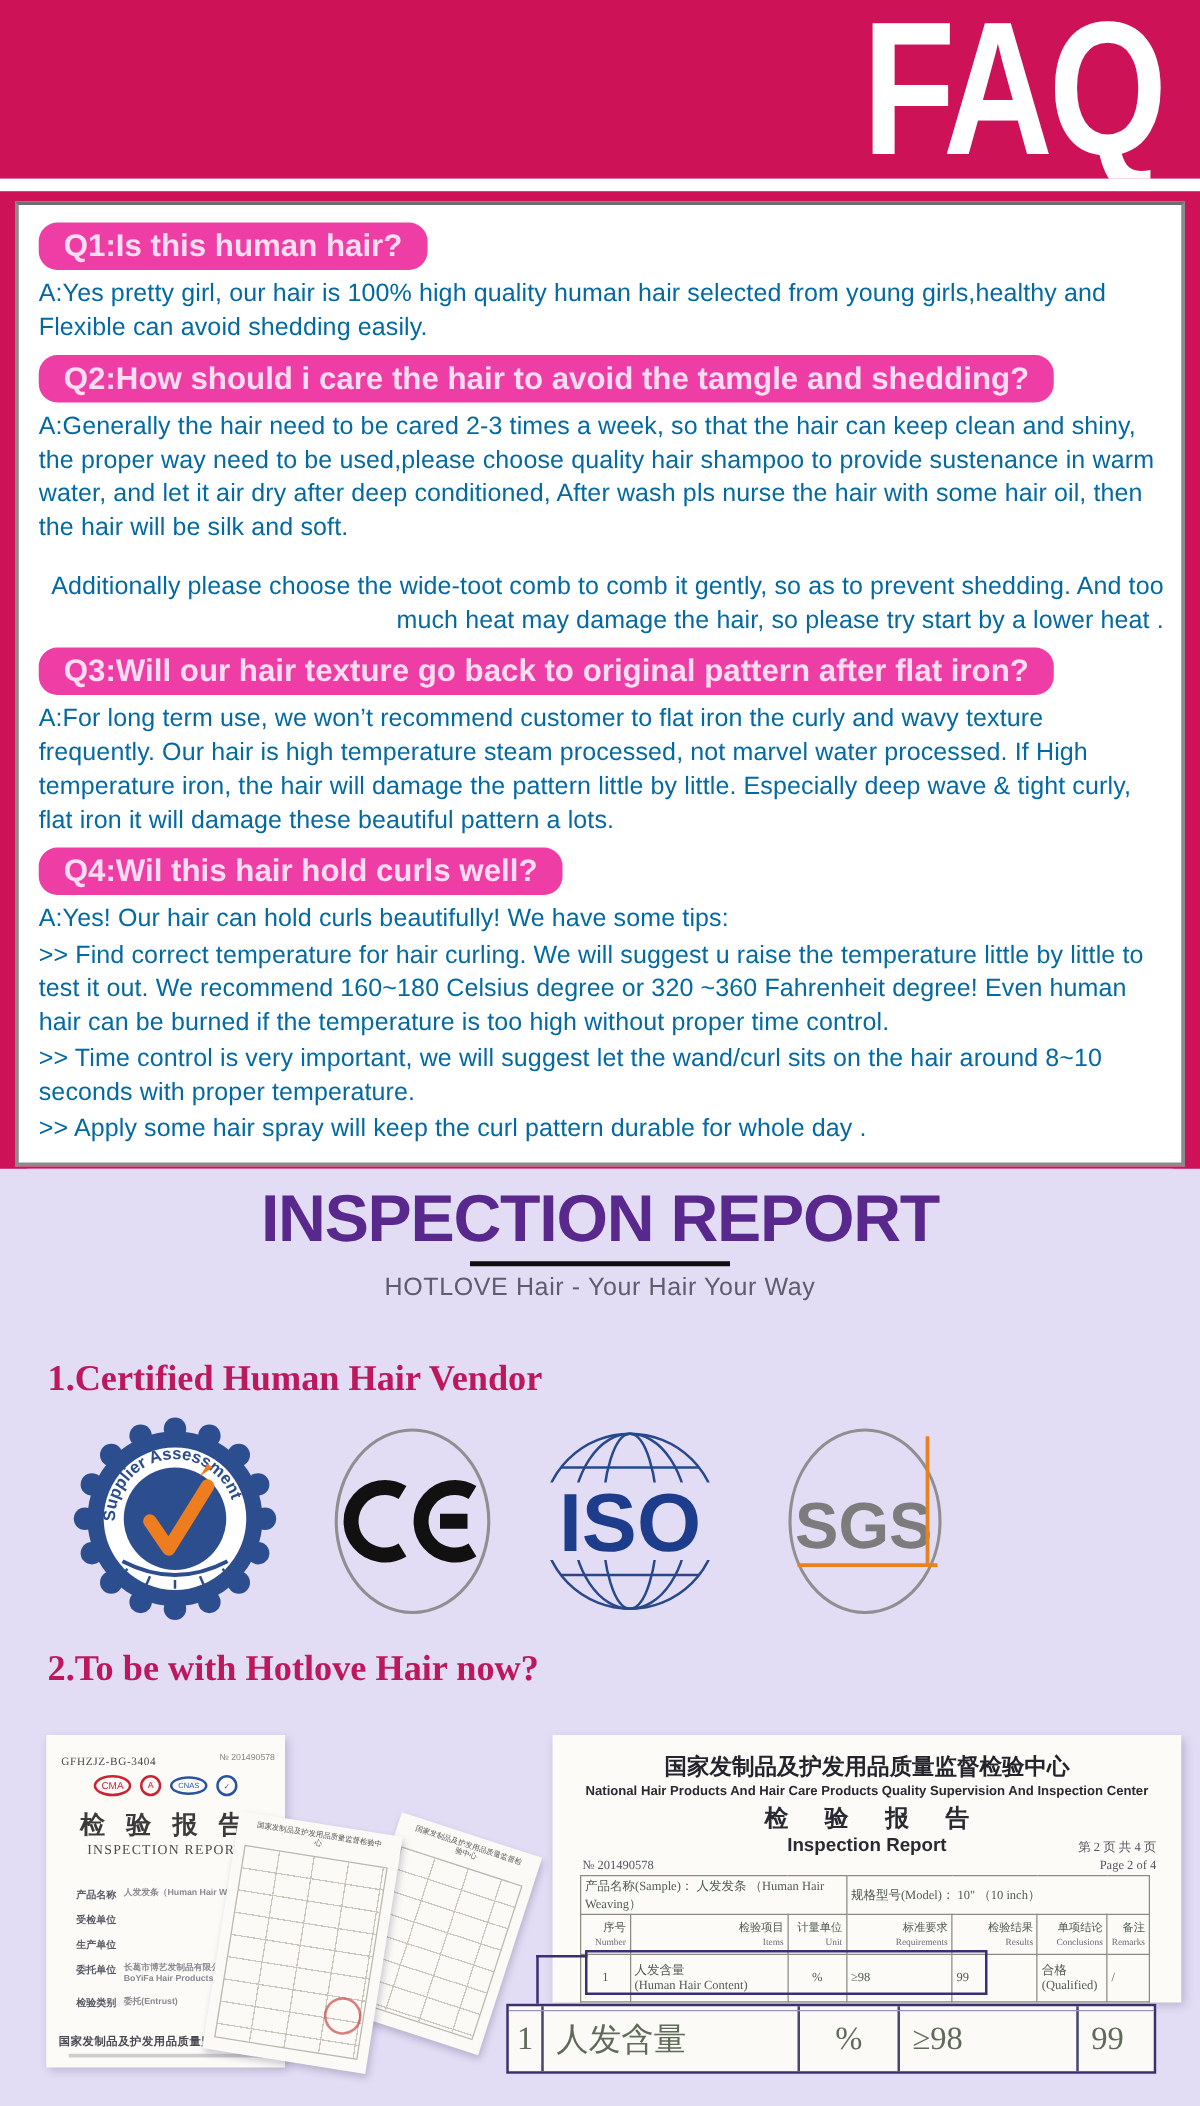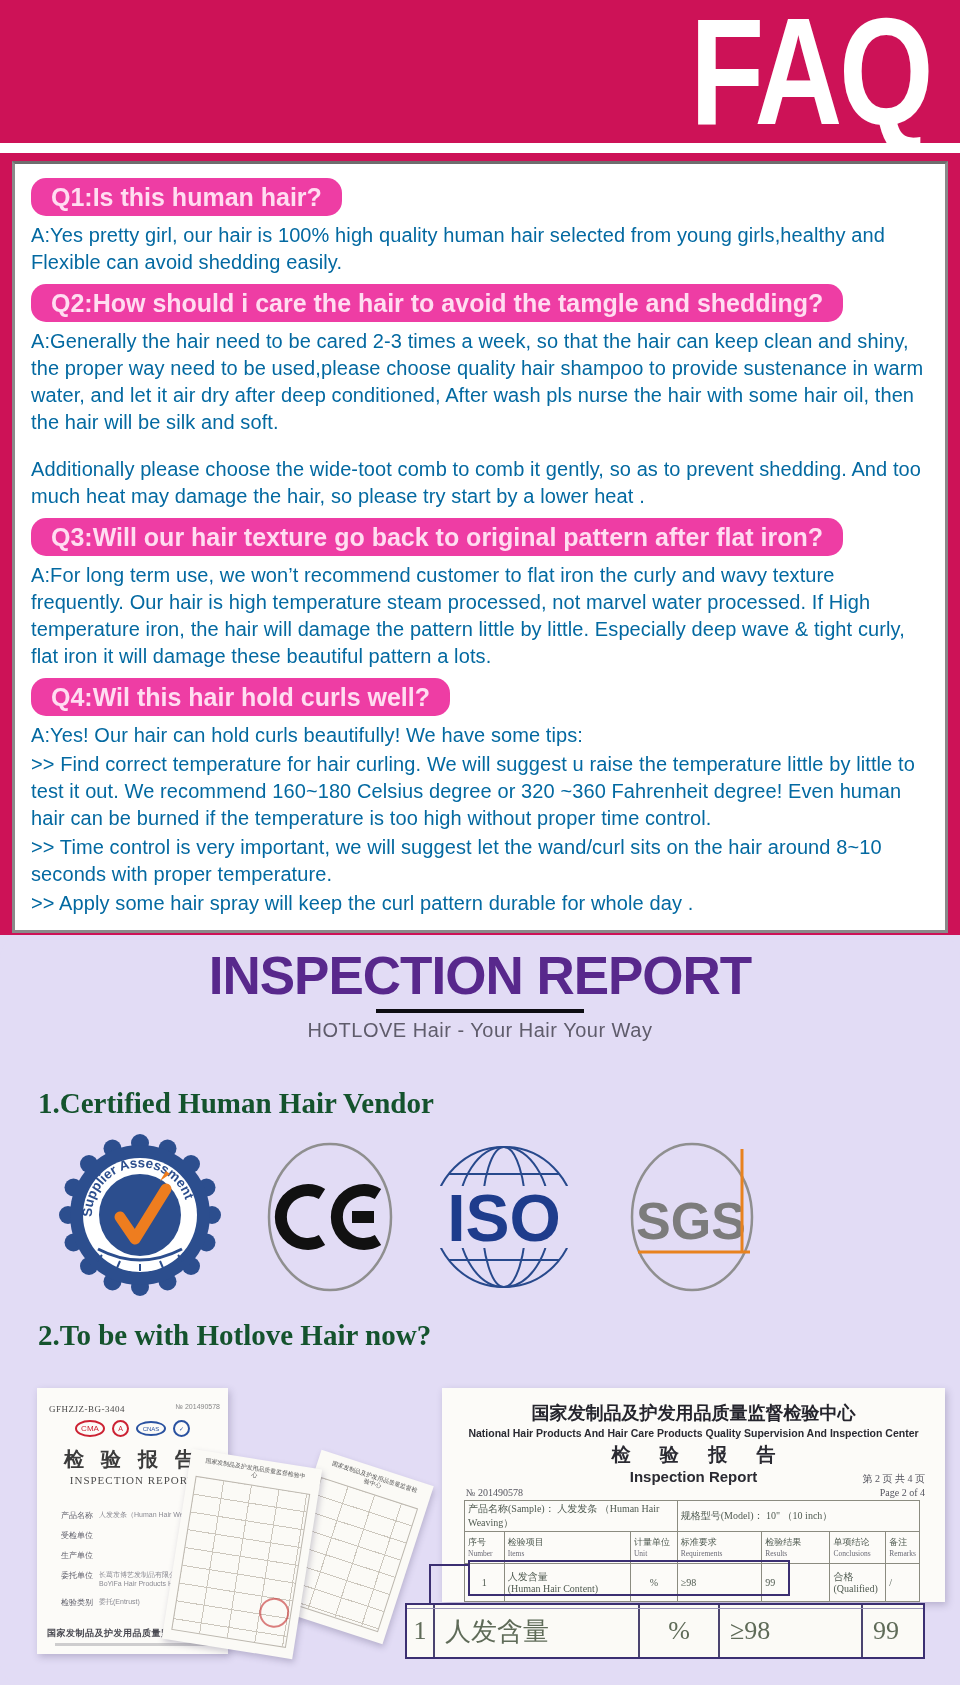--- a/index.html
+++ b/index.html
@@ -10,28 +10,28 @@
   
   .faq-bar { height:143px; background:#CD1257; display:flex; align-items:center; justify-content:flex-end; overflow:hidden; }
   .faq-bar .faq-word { color:#fff; font-weight:bold; font-size:152px; line-height:143px; letter-spacing:-4px; transform:scaleX(0.80); transform-origin:center; }
   .white-gap { height:10px; background:#fff; }
 
   
   .faq-wrap { height:782px; background:#CD1257; padding:8px 12px 2px 12px; }
   .faq-panel { width:100%; height:100%; background:#fff; border:3px solid #8a8a8a; border-top-color:#6e6e6e; padding:10px 14px 6px 14px; overflow:hidden; }
   .q-banner { display:table; background:#EE3DA4; color:#ffddf1; font-weight:bold; font-size:25px; line-height:30px; padding:4px 20px; border-radius:15px; margin:4px 0 6px 2px; white-space:nowrap; }
   .answer { color:#0369a1; font-size:20px; line-height:27px; margin:0 0 8px 2px; letter-spacing:0.1px; }
-  .answer.gap-before { margin-top:20px; }
+  .answer.gap-before { margin-top:20px;text-align:right; }
 
   
   .lavender { position:relative; height:750px; background:#E2DCF5;border-radius:23px; }
   .insp-title { position:absolute; top:10px; width:100%; text-align:center; color:#58288C; font-weight:bold; font-size:53px; letter-spacing:-1px; }
   .title-underline { position:absolute; top:74px; left:50%; margin-left:-104px; width:208px; height:4px; background:#0d0d12; }
   .insp-sub { position:absolute; top:84px; width:100%; text-align:center; color:#5f5c6b; font-size:20px; letter-spacing:0.5px; }
-  .sec-head { position:absolute; left:38px; font-family:"Liberation Serif", serif; font-weight:bold; font-size:29px; color:#14532d; }
+  .sec-head { position:absolute; left:38px; font-family:"Liberation Serif", serif; font-weight:bold; font-size:29px; color:#be185d; }
   .sec-head.h1 { top:152px; }
   .sec-head.h2 { top:384px; }
   .logo { position:absolute; }
   .note { position:absolute; left:760px; top:220px; width:186px; text-align:center; color:#1d1d24; font-size:20px; line-height:29px; }
 
   
   .doc { position:absolute; background:#fcfbf8; box-shadow:2px 3px 7px rgba(60,50,90,0.25); }
   .doc-left { left:37px; top:453px; width:191px; height:266px; z-index:3; }
   .tilt-page { background:#fbfaf6; box-shadow:2px 3px 6px rgba(60,50,90,0.25); }
   .page2 { left:176px; top:523px; width:132px; height:192px; transform:rotate(9deg); z-index:4; }
@@ -45,38 +45,38 @@
   .ld-code { position:absolute; top:16px; left:12px; font-size:9px; letter-spacing:0.5px; color:#4a4a4a; font-family:"Liberation Serif", serif; }
   .ld-no { position:absolute; top:15px; right:8px; font-size:7px; color:#888; }
   .ld-stamps { position:absolute; top:32px; left:0; width:100%; display:flex; justify-content:center; gap:7px; align-items:center; }
   .st { font-size:8px; font-weight:normal; display:flex; align-items:center; justify-content:center; }
   .st.oval-red { width:30px; height:17px; border:2px solid #c23; color:#c23; border-radius:50%; }
   .st.circ-red { width:17px; height:17px; border:2px solid #c23; color:#c23; border-radius:50%; font-size:7px; }
   .st.oval-blue { width:30px; height:15px; border:2px solid #2a52a0; color:#2a52a0; border-radius:50%; font-size:6px; }
   .st.circ-blue { width:17px; height:17px; border:2px solid #2a52a0; color:#2a52a0; border-radius:50%; font-size:6px; }
   .ld-title { position:absolute; top:58px; width:100%; text-align:center; font-family:"Liberation Serif", serif; font-weight:bold; font-size:20px; letter-spacing:6px; color:#3b3b3b; }
   .ld-title-en { position:absolute; top:86px; width:100%; text-align:center; font-family:"Liberation Serif", serif; font-size:11px; letter-spacing:1px; color:#4c4c4c; }
-  .ld-fields { position:absolute; top:122px; left:24px; right:8px; }
+  .ld-fields { position:absolute; top:122px; left:24px; right:8px;font-weight:bold; }
   .ld-row { display:flex; margin-bottom:9px; }
   .ld-label { font-size:8px; color:#5a5a66; white-space:nowrap; margin-right:6px; font-family:"Liberation Serif", serif; }
   .ld-val { font-size:7px; color:#8a8a92; line-height:9px; }
   .ld-footer { position:absolute; bottom:14px; width:100%; text-align:center; font-size:9px; font-weight:bold; color:#4a4a52; letter-spacing:0.5px; }
   .ld-footer-en { position:absolute; bottom:8px; left:18px; right:18px; height:3px; background:rgba(120,120,130,0.35); }
 
   .doc-right { left:442px; top:453px; width:503px; height:214px; z-index:5; }
   .rd-title { margin-top:13px; text-align:center; font-weight:bold; font-size:18px; color:#24242c; }
   .rd-title-en { text-align:center; font-weight:bold; font-size:10.5px; color:#2a2a32; margin-top:2px; }
   .rd-rep { text-align:center; font-weight:bold; font-size:19px; letter-spacing:12px; color:#2a2a32; margin-top:3px; text-indent:12px; }
   .rd-rep-en { text-align:center; font-weight:bold; font-size:15px; color:#2a2a32; }
   .rd-no { position:absolute; left:24px; top:99px; font-size:10px; color:#55555f; font-family:"Liberation Serif", serif; }
   .rd-page { position:absolute; right:20px; top:84px; font-size:10px; color:#55555f; text-align:right; line-height:14px; font-family:"Liberation Serif", serif; }
   table.rd-table { position:absolute; left:22px; top:112px; width:456px; border-collapse:collapse; font-family:"Liberation Serif", serif; }
   table.rd-table td { border:1px solid #8b8b80; color:#4f5a50; vertical-align:middle; padding:1px 3px; }
   .rd-r1 td { font-size:10px; height:28px; }
-  .rd-hdr td { text-align:left; font-size:9px; height:32px; line-height:11px; color:#4a4a55; }
+  .rd-hdr td { text-align:right; font-size:9px; height:32px; line-height:11px; color:#4a4a55; }
   .rd-hdr .en { font-size:7.5px; color:#6a6a75; }
   .rd-data td { font-size:10px; height:38px; line-height:12px; }
 
   .callout { position:absolute; left:468px; top:625px; width:322px; height:36px; border:2px solid #3b2f72; z-index:6; }
   .conn-h { position:absolute; left:429px; top:629px; width:41px; height:2px; background:#3b2f72; z-index:6; }
   .conn-v { position:absolute; left:429px; top:629px; width:2px; height:41px; background:#3b2f72; z-index:6; }
   .mag-strip { position:absolute; left:405px; top:668px; width:520px; height:56px; background:#fbfaf6; border:2px solid #3b2f72; display:flex; align-items:center; z-index:7; font-family:"Liberation Serif", serif; color:#5f6b58; font-size:26px; }
   .mag-strip .topline { position:absolute; left:0; right:0; top:3px; height:1px; background:#9a94b8; }
   .mag-cell { height:100%; display:flex; align-items:center; border-right:2px solid #4a4470; padding-left:10px; }
   .mag-cell.c1 { width:28px; justify-content:center; padding-left:0; }

